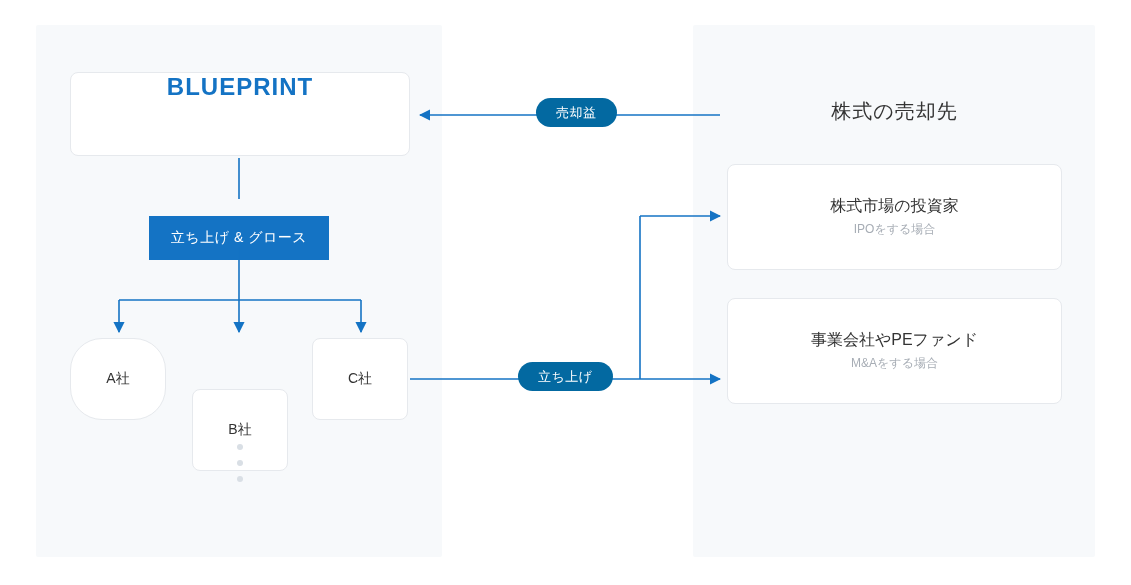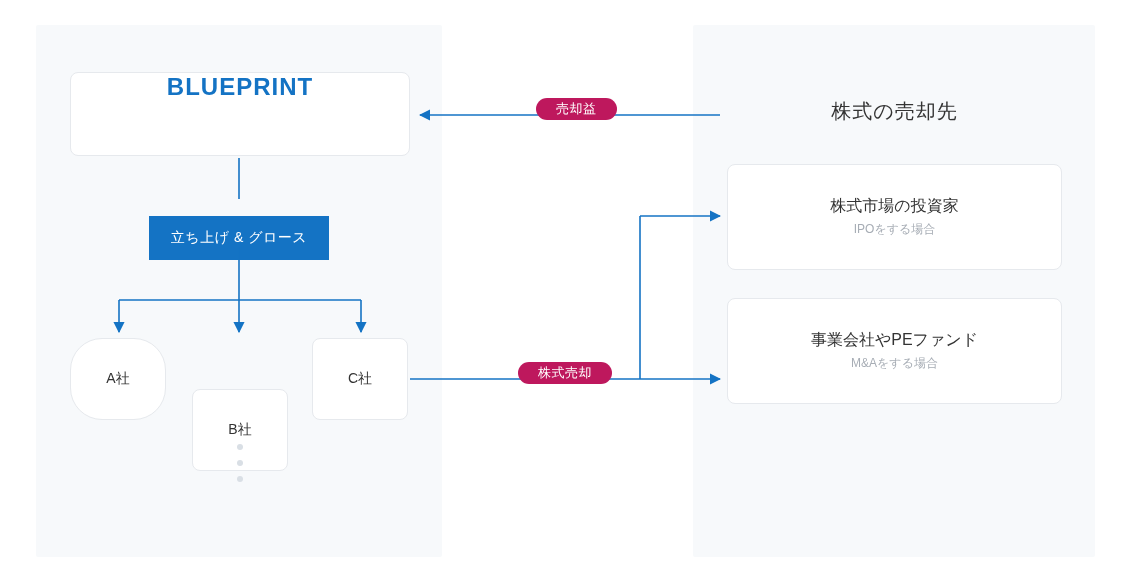--- a/index.html
+++ b/index.html
@@ -115,23 +115,23 @@
     gap: 4px;
   }
   .dest-1 { top: 164px; }
   .dest-2 { top: 298px; }
   .dest-main { font-size: 16px; color: #333; font-weight: 500; }
   .dest-sub  { font-size: 12px; color: #a7adb5; }
 
   
   .pill {
     position: absolute;
-    height: 22px;
+    height: 29px;
     padding: 0 20px;
-    background: #be185d;
+    background: #0369a1;
     color: #fff;
     border-radius: 17px;
     font-size: 13px;
     display: flex;
     align-items: center;
     justify-content: center;
     letter-spacing: .5px;
     z-index: 2;
   }
   .pill-top   { left: 536px; top: 98px; }
@@ -211,15 +211,15 @@
   </div>
   <div class="dest-card dest-2">
     <div class="dest-main">事業会社やPEファンド</div>
     <div class="dest-sub">M&amp;Aをする場合</div>
   </div>
 
   <div class="pill pill-top">
     <span>売却益</span>
   </div>
   <div class="pill pill-lower">
-    <span>株式売却</span>
+    <span>立ち上げ</span>
   </div>
 </div>
 
 </body></html>

